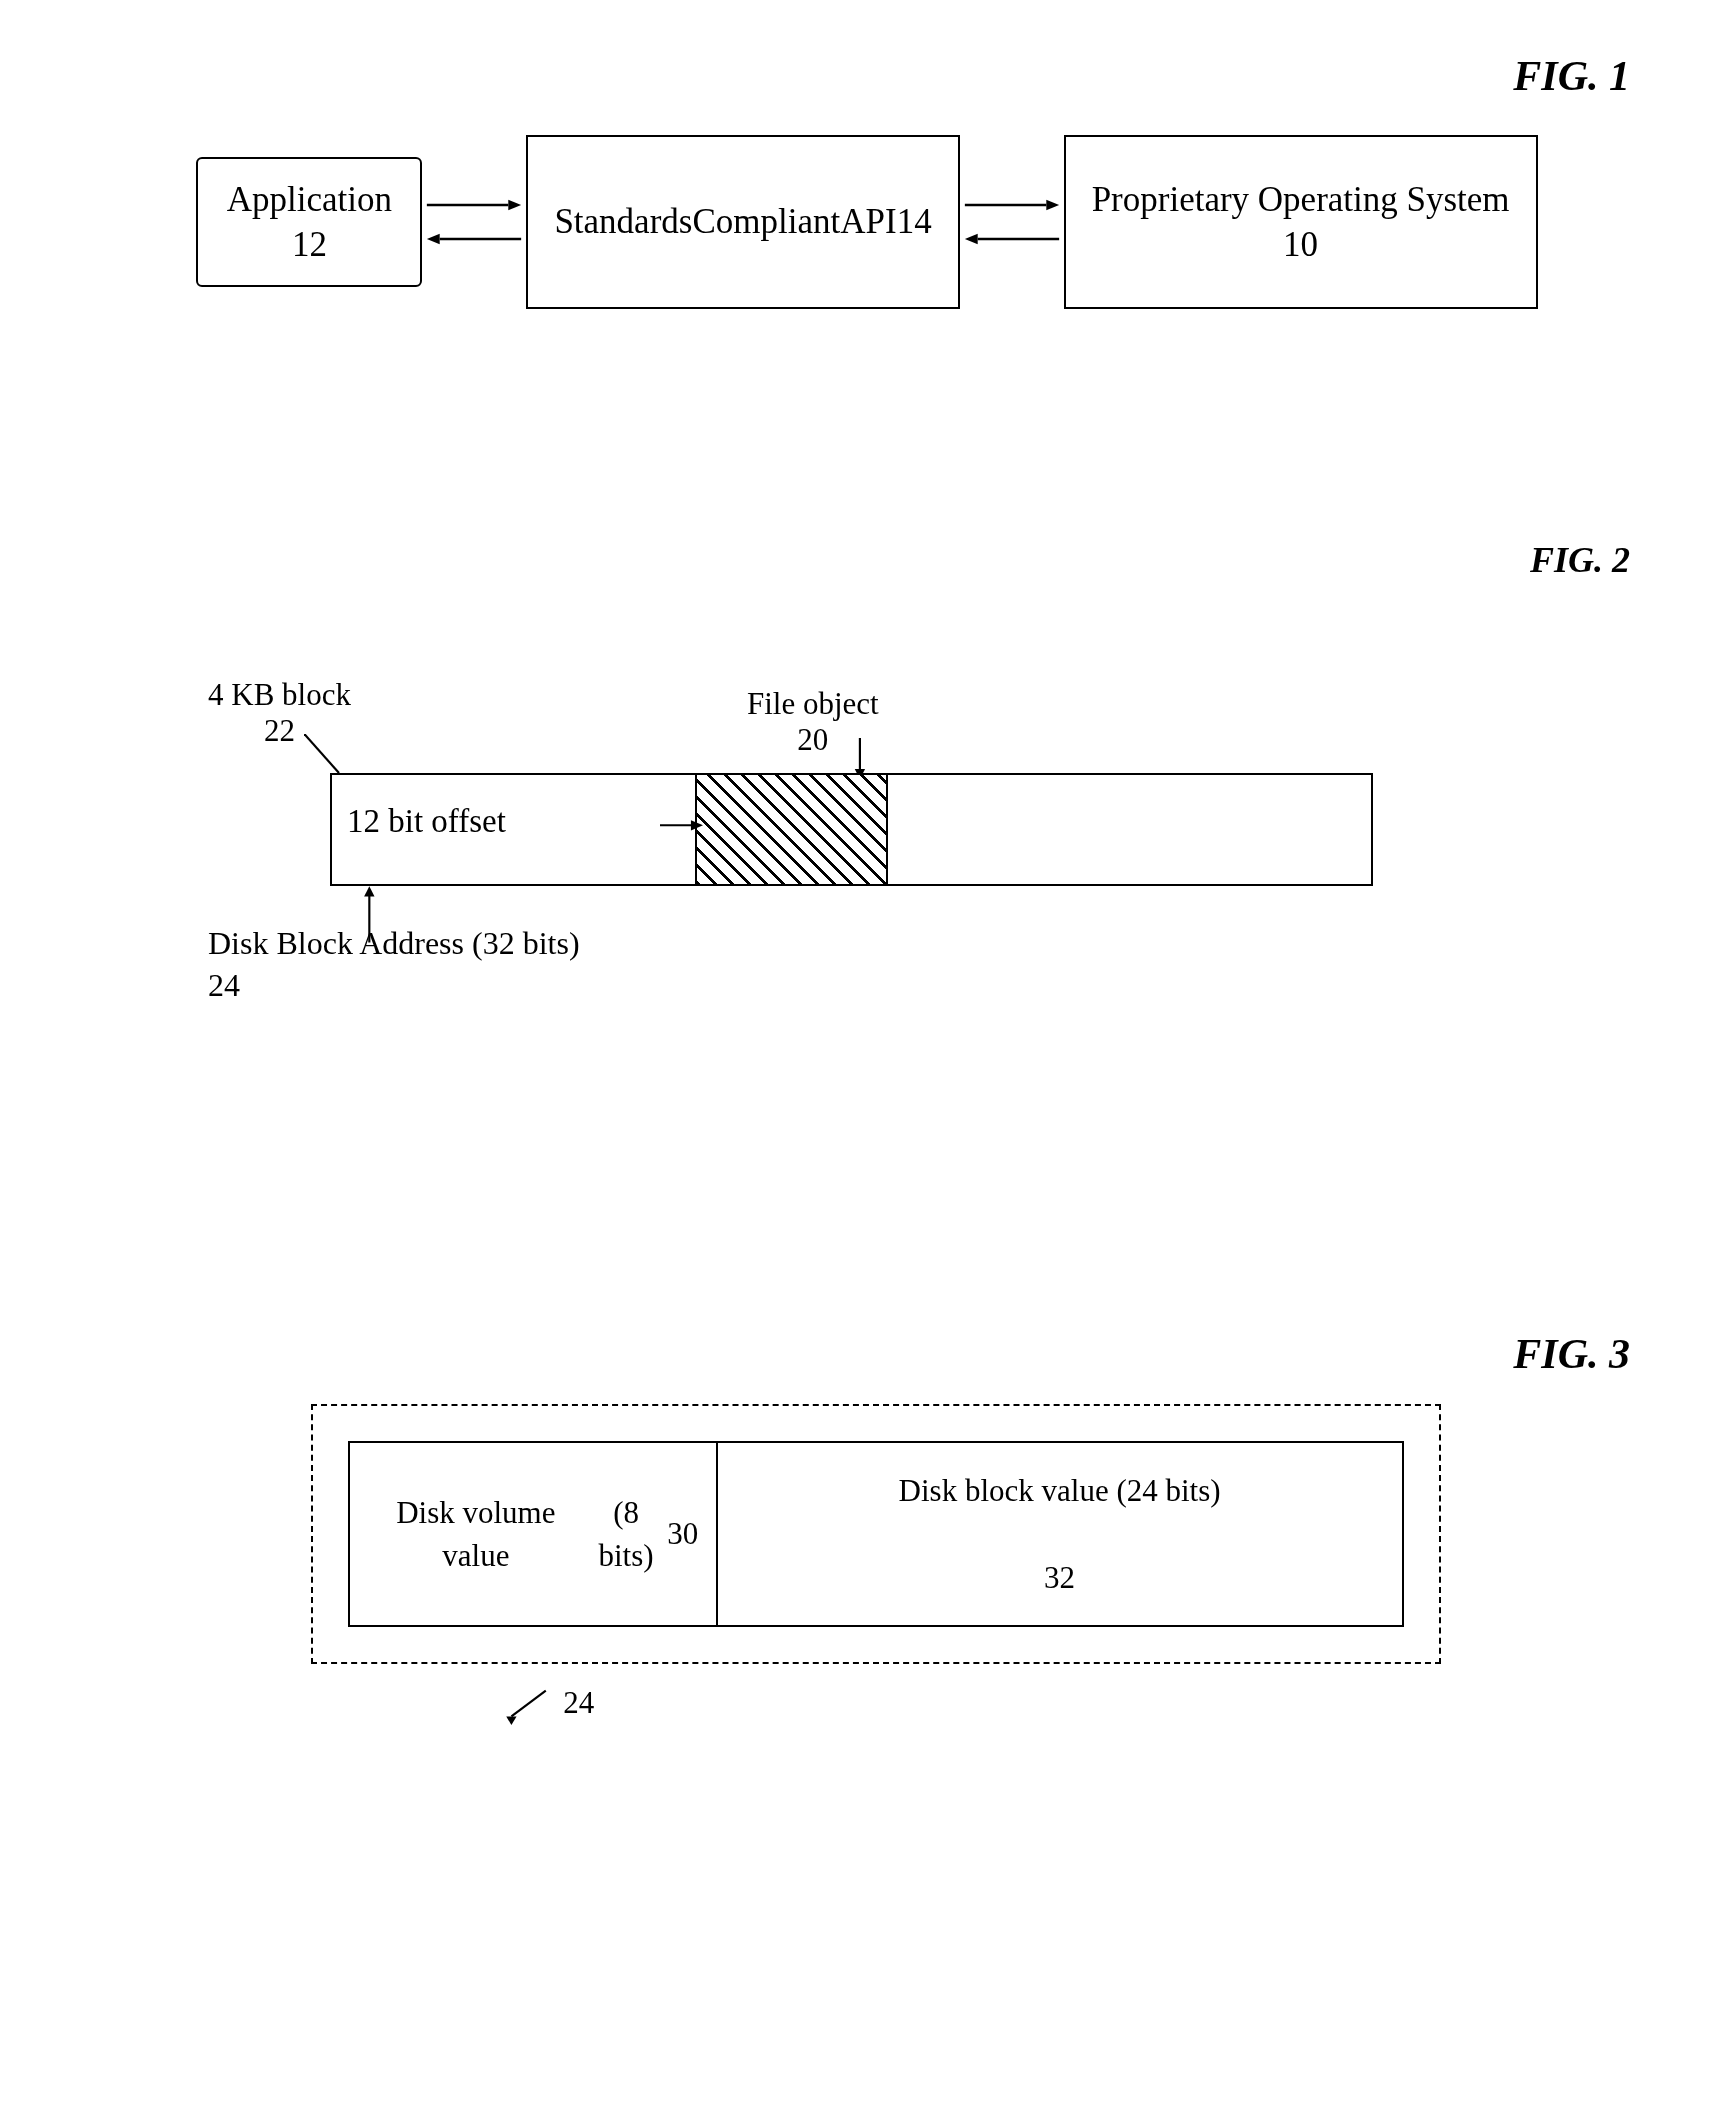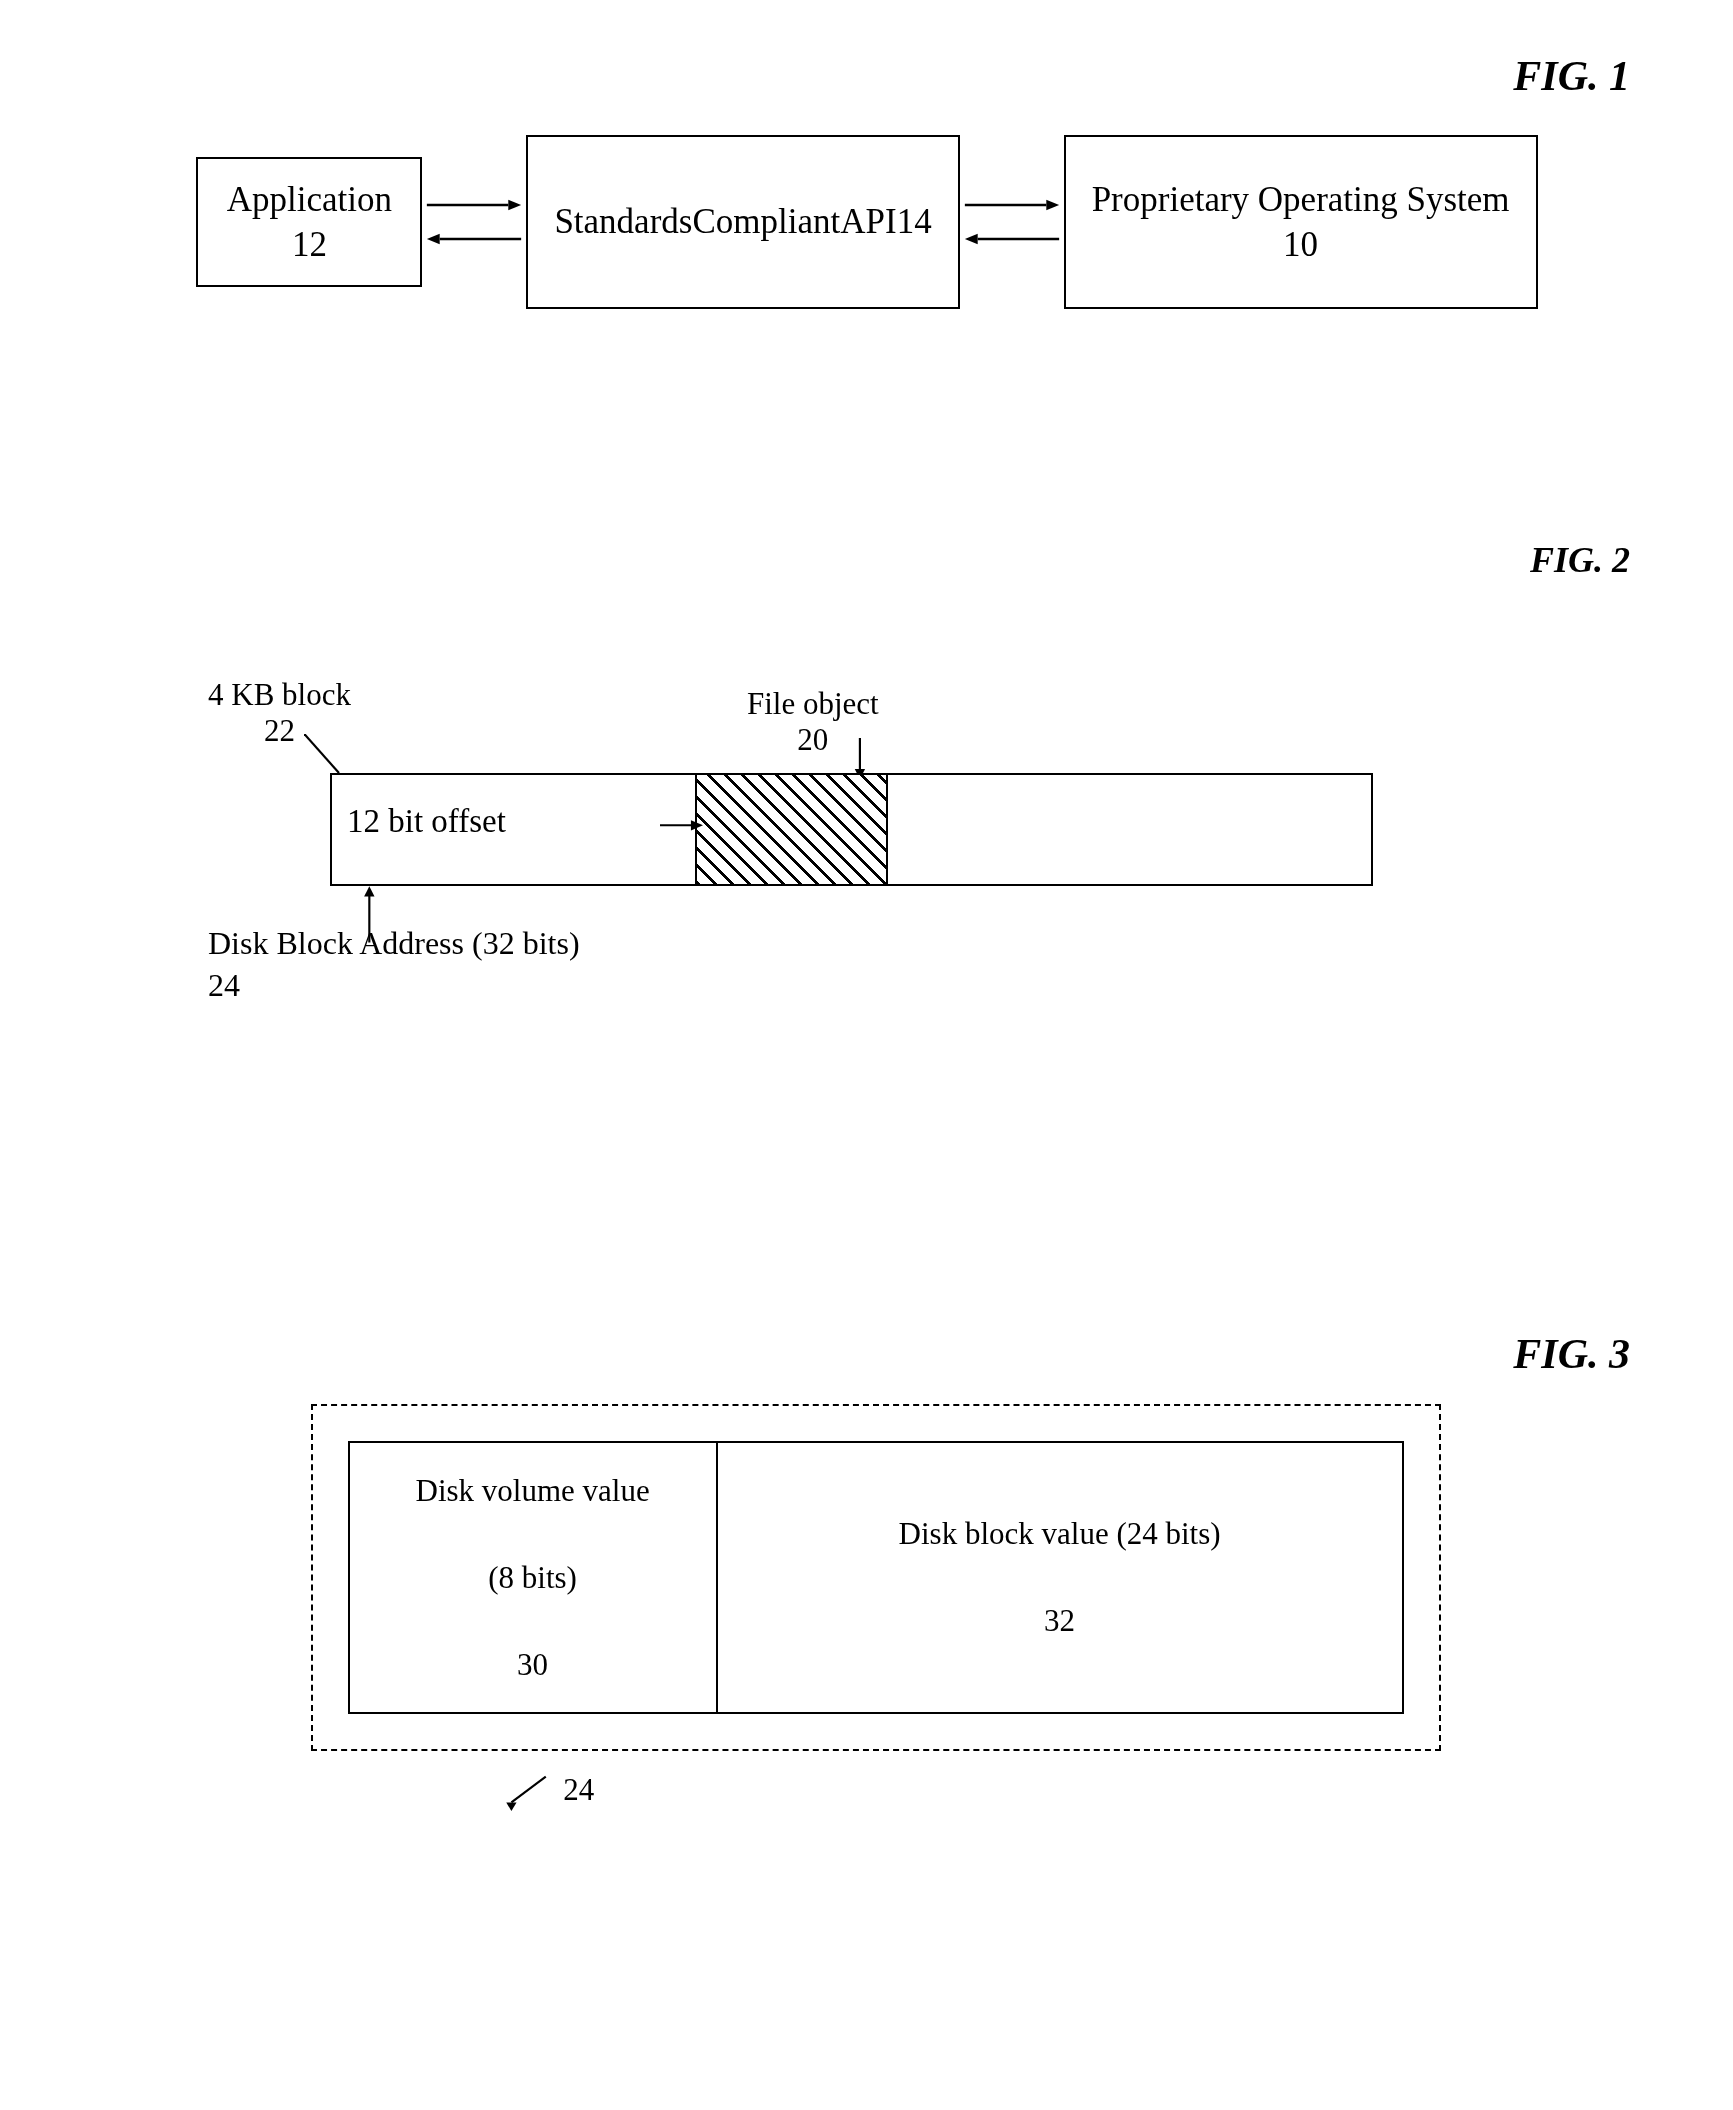--- a/index.html
+++ b/index.html
@@ -39,20 +39,21 @@
       line-height: 1.3;
       background: #fff;
     }
     .box-application {
       min-width: 226px;
       min-height: 130px;
       display: flex;
       flex-direction: column;
       align-items: center;
       justify-content: center;
+      border-radius: 6px;
     }
     .box-api {
       min-width: 243px;
       min-height: 174px;
       display: flex;
       flex-direction: row;
       align-items: center;
       justify-content: center;
     }
     .box-os {
@@ -194,21 +195,20 @@
     }
     .cell-volume {
       width: 35%;
       border-right: 2.6px solid #000;
       padding: 26px 17.4px;
       text-align: center;
       font-size: 31px;
       line-height: 1.4;
       min-height: 139px;
       display: flex;
-      flex-direction: column;
       align-items: center;
       justify-content: center;
     }
     .cell-block {
       flex: 1;
       padding: 26px 17.4px;
       text-align: center;
       font-size: 31px;
       line-height: 1.4;
       display: flex;

